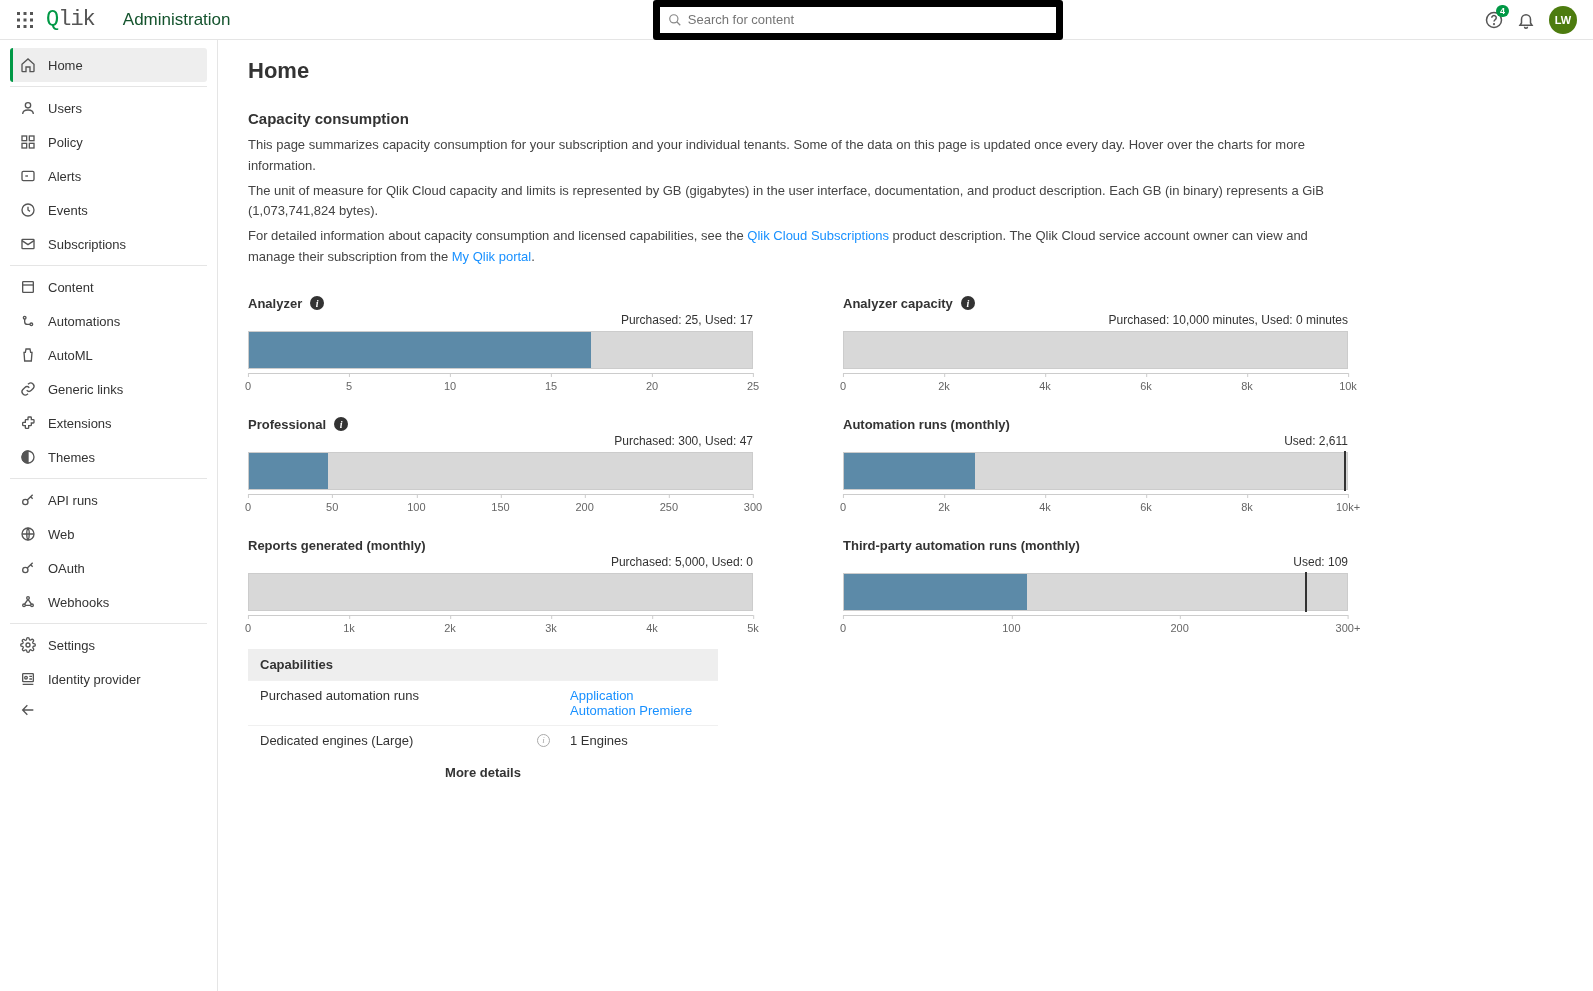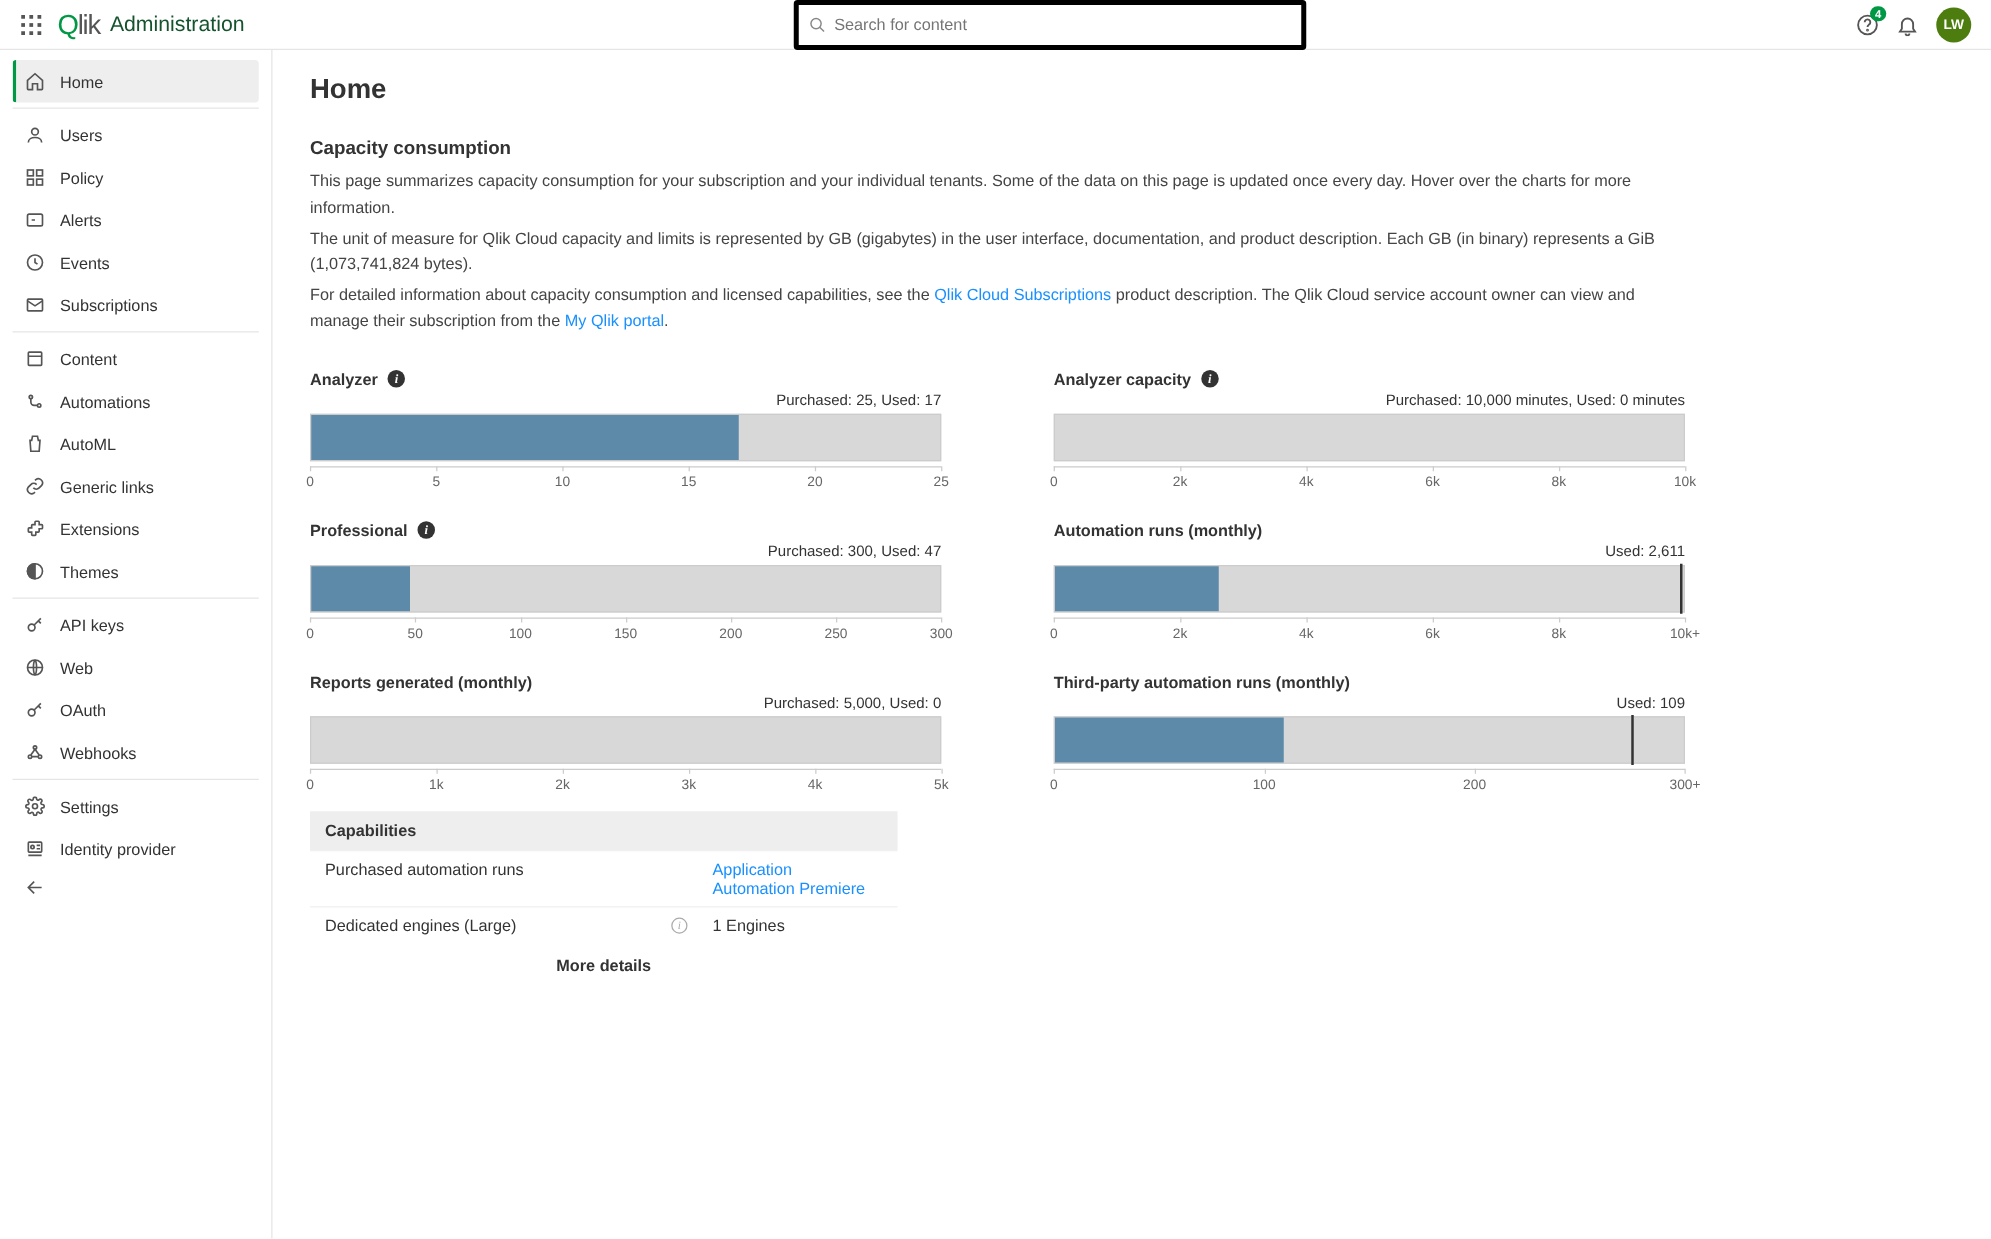--- a/index.html
+++ b/index.html
@@ -1,27 +1,27 @@
 <!DOCTYPE html>
 <html><head>
 <meta charset="utf-8">
 <style>
   * { box-sizing: border-box; margin: 0; padding: 0; }
   body { font-family: -apple-system, BlinkMacSystemFont, "Segoe UI", Helvetica, Arial, sans-serif; font-size: 13px; color: #333; background: #fff; }
   
   
   .topbar { height: 40px; display: flex; align-items: center; padding: 0 16px; border-bottom: 1px solid #e5e5e5; }
   .app-grid-icon { width: 18px; height: 18px; margin-right: 12px; cursor: pointer; }
-  .logo { display: flex; margin-right: 8px; }
+  .logo { display: flex; margin-right: 28px; font-family: Liberation Mono, monospace; }
   .logo-text { font-size: 22px; font-weight: 400; letter-spacing: -1px; }
   .logo-q { color: #009845; }
   .logo-lik { color: #555; }
   .app-title { font-size: 17px; color: #14532d; }
   .search-wrap { flex: 1; display: flex; justify-content: center; }
-  .search-box { width: 410px; height: 40px; border: 4px solid #000000; border-radius: 3px; display: flex; align-items: center; padding: 8px 8px; color: #888; }
+  .search-box { width: 410px; height: 40px; border: 7px solid #000000; border-radius: 3px; display: flex; align-items: center; padding: 8px 8px; color: #888; }
   .search-box input { border: none; outline: none; flex: 1; font-size: 13px; padding-left: 6px; }
   .topbar-right { display: flex; align-items: center; gap: 14px; }
   .icon-btn { position: relative; cursor: pointer; color: #555; }
   .badge { position: absolute; top: -6px; right: -6px; background: #009845; color: #fff; border-radius: 8px; font-size: 9px; font-weight: bold; padding: 1px 4px; min-width: 12px; text-align: center; }
   .avatar { width: 28px; height: 28px; border-radius: 50%; background: #4d7c0f; color: #fff; display: flex; align-items: center; justify-content: center; font-size: 11px; font-weight: 600; cursor: pointer; }
   
   
   .layout { display: flex; height: calc(100vh - 40px); }
   
   
@@ -229,21 +229,21 @@
         <span>Themes</span>
       </div>
       <div class="sidebar-divider"></div>
       <div class="sidebar-item">
         <span>
           <svg class="sidebar-icon" viewBox="0 0 24 24" fill="none" stroke="currentColor" stroke-width="2">
             <circle cx="8" cy="15" r="4"></circle>
             <path d="M11 12l8-8m-3 3l3 3"></path>
           </svg>
         </span>
-        <span>API keys</span>
+        <span>API runs</span>
       </div>
       <div class="sidebar-item">
         <span>
           <svg class="sidebar-icon" viewBox="0 0 24 24" fill="none" stroke="currentColor" stroke-width="2">
             <circle cx="12" cy="12" r="9"></circle>
             <path d="M3 12h18M12 3c2.5 3 2.5 15 0 18M12 3c-2.5 3-2.5 15 0 18"></path>
           </svg>
         </span>
         <span>Web</span>
       </div>

